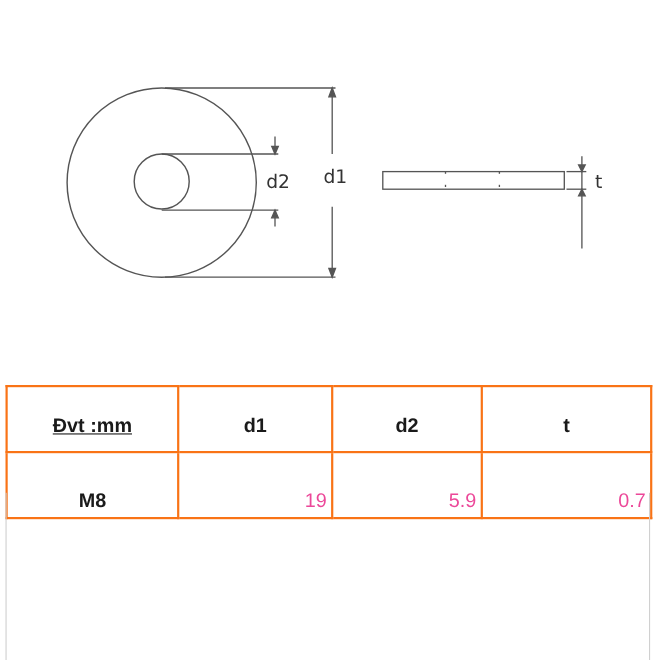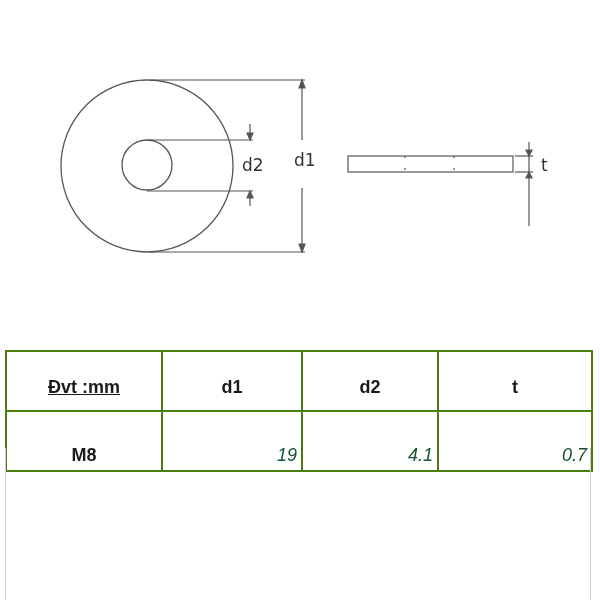--- a/index.html
+++ b/index.html
@@ -1,24 +1,24 @@
 <!DOCTYPE html>
 <html><head>
   <meta charset="utf-8">
   <style>
     html, body { margin: 0; padding: 0; background: #ffffff; }
     body { width: 600px; height: 600px; position: relative; overflow: hidden; font-family: "Liberation Sans", "DejaVu Sans", sans-serif; }
     #drawing { position: absolute; left: 0; top: 0; width: 600px; height: 330px; }
     .dim-label { font-family: "DejaVu Sans", "Liberation Sans", sans-serif; font-size: 17px; fill: #333333; }
     .spec-table { position: absolute; left: 5px; top: 350px; border-collapse: collapse; table-layout: fixed; }
-    .spec-table td { border: 2px solid #4d7c0f; height: 60px; padding: 0 4px; box-sizing: border-box; color: #1a1a1a; }
+    .spec-table td { border: 2px solid #f97316; height: 60px; padding: 0 4px; box-sizing: border-box; color: #1a1a1a; }
     .spec-table .hdr { font-weight: bold; font-size: 18px; text-align: center; vertical-align: middle; padding-top: 12px; }
     .spec-table .unit { text-decoration: underline; }
     .spec-table .rowlabel { font-weight: bold; font-size: 18px; text-align: center; vertical-align: bottom; padding-bottom: 4px; border-radius: 10px; }
-    .spec-table .num { font-size: 18px; text-align: right; vertical-align: bottom; padding-bottom: 4px; padding-right: 4px; color: #14532d; font-style: italic; }
+    .spec-table .num { font-size: 18px; text-align: right; vertical-align: bottom; padding-bottom: 4px; padding-right: 4px; color: #ec4899; }
     .ghost-line-left { position: absolute; left: 5px; top: 448px; width: 1px; height: 152px; background: #d0d0d0; }
     .ghost-line-right { position: absolute; left: 590px; top: 448px; width: 1px; height: 152px; background: #d0d0d0; }
   </style>
 </head>
 <body>
 
 <svg id="drawing" viewBox="0 0 600 330" xmlns="http://www.w3.org/2000/svg">
 
   <g stroke="#555555" stroke-width="1.3" fill="none">
     <circle cx="147" cy="166" r="86"></circle>
@@ -73,20 +73,20 @@
   <tbody>
       <tr>
     <td class="hdr"><span class="unit">Đvt :mm</span></td>
     <td class="hdr">d1</td>
     <td class="hdr">d2</td>
     <td class="hdr">t</td>
   </tr>
   <tr>
     <td class="rowlabel">M8</td>
     <td class="num">19</td>
-    <td class="num">4.1</td>
+    <td class="num">5.9</td>
     <td class="num">0.7</td>
   </tr>
 </tbody>
   </table>
 
 <div class="ghost-line-left"></div>
 <div class="ghost-line-right"></div>
 
 </body></html>

